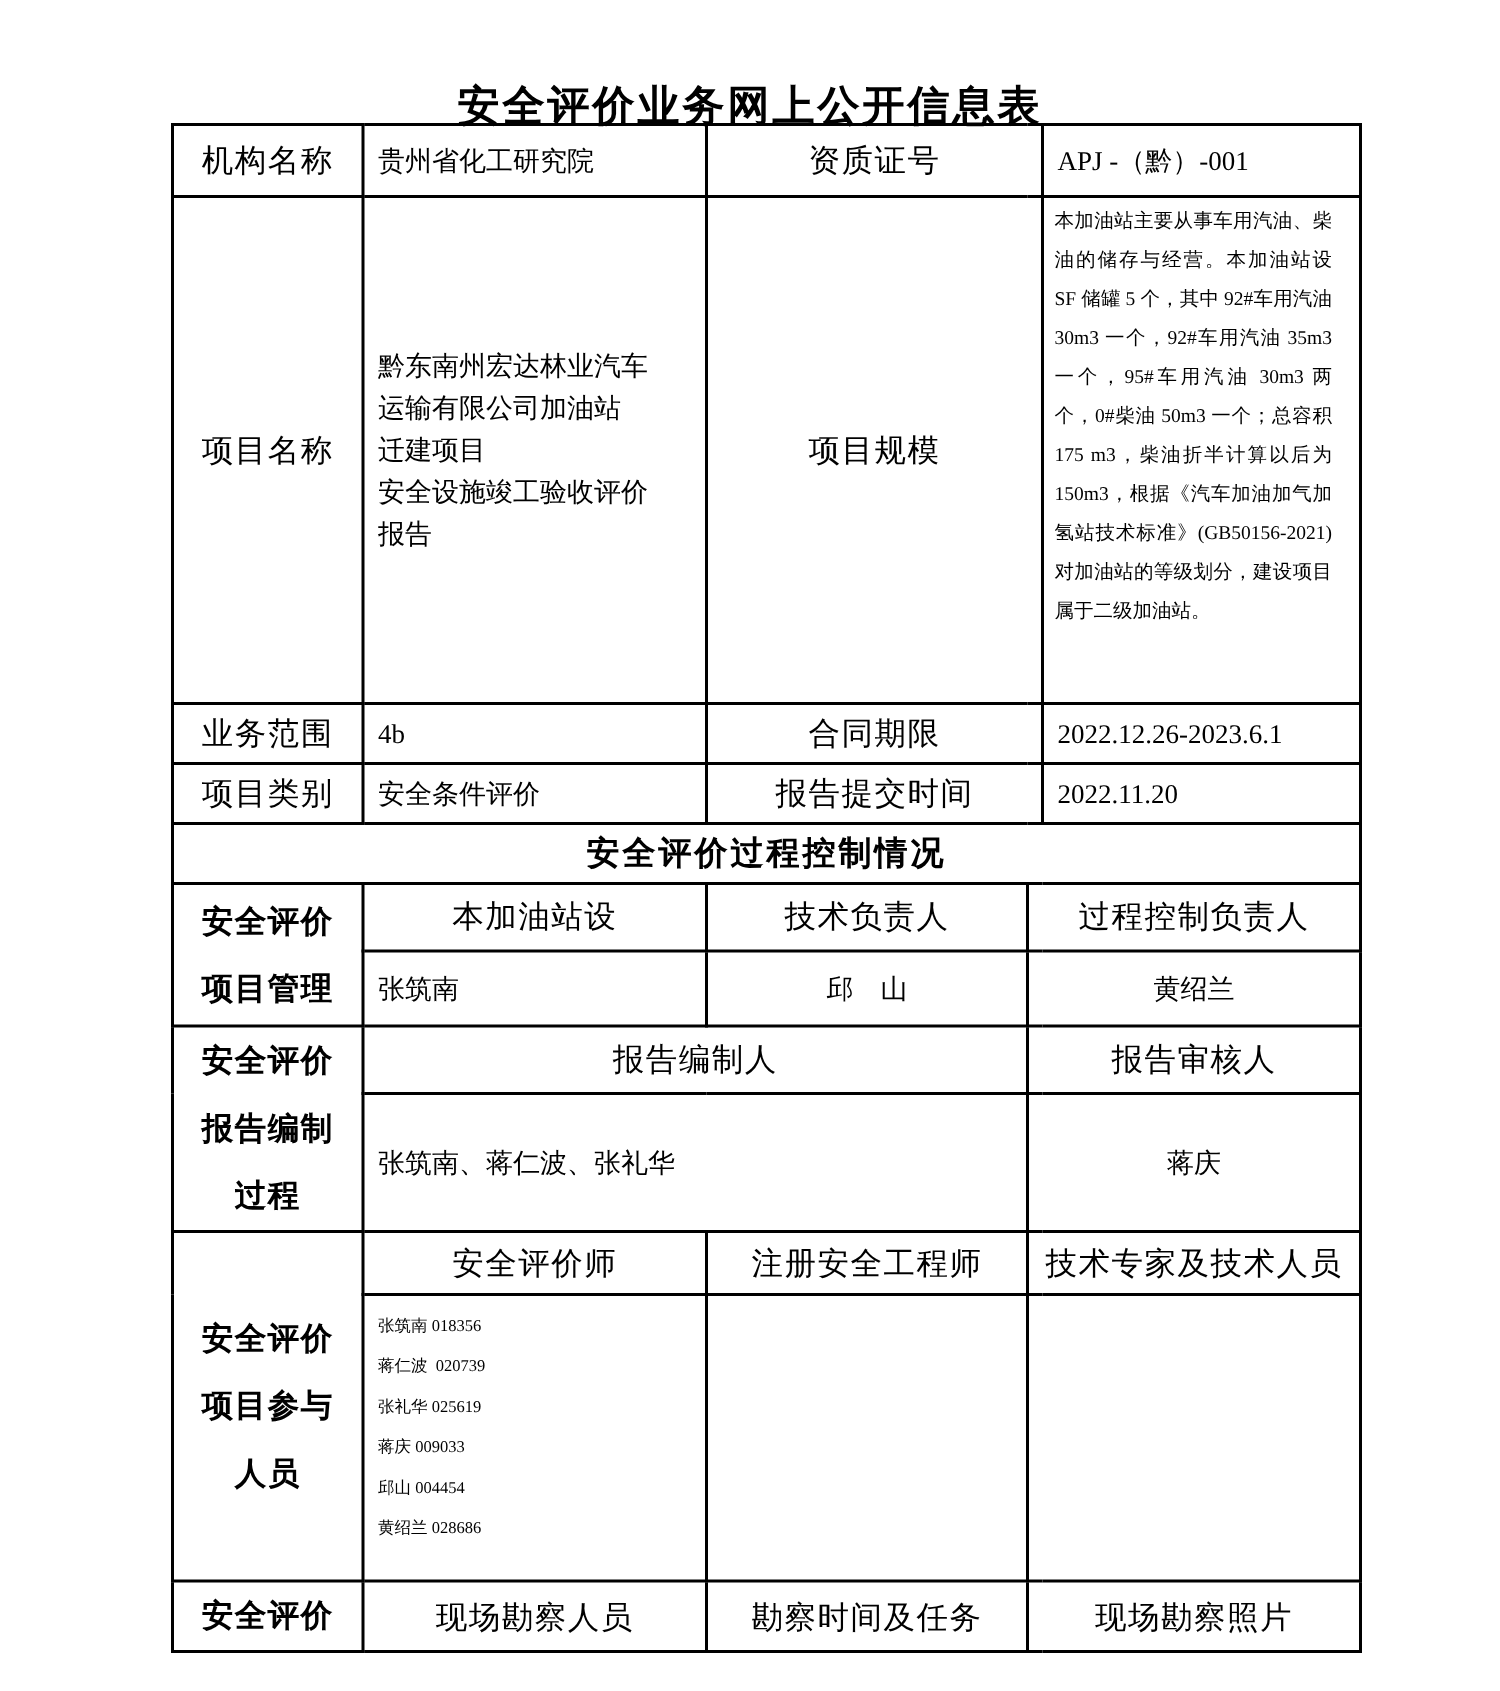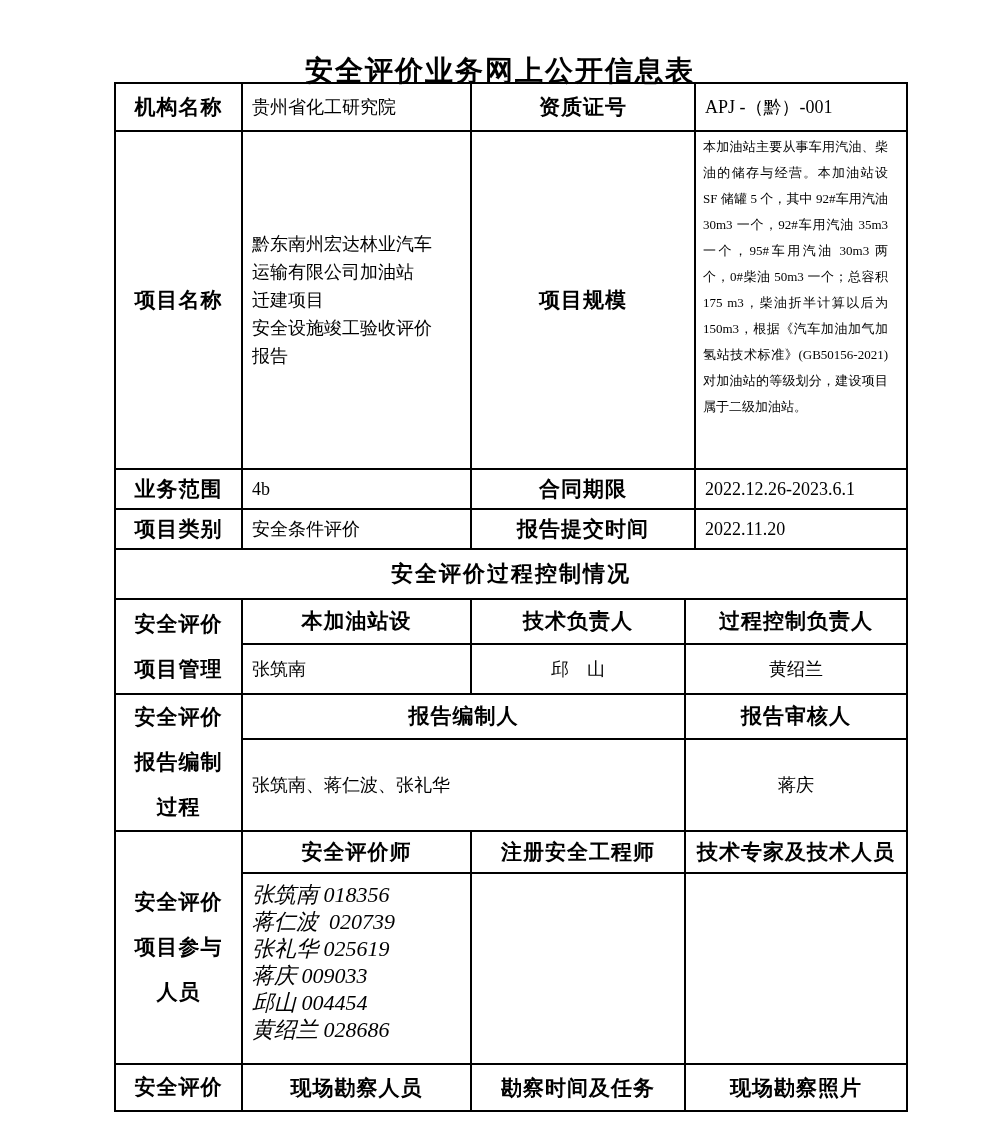--- a/index.html
+++ b/index.html
@@ -19,49 +19,49 @@
     position: absolute; left: 114px; top: 82px;
     width: 792px; border-collapse: collapse; table-layout: fixed;
   }
   td {
     border: 2px solid #000;
     padding: 0; vertical-align: middle;
     white-space: pre-wrap; overflow: hidden;
     font-size: 18px; line-height: 1.35;
   }
   td.lbl {
-    font-weight: bold; font-size: 21px; text-align: center;
+    font-weight: normal; font-size: 21px; text-align: center;
     letter-spacing: 1px;
   }
   td.rowlbl {
     font-weight: bold; font-size: 21px; text-align: center;
     line-height: 45px; letter-spacing: 1px;
   }
   td.stitle {
     font-weight: bold; font-size: 22px; text-align: center;
     letter-spacing: 2px;
   }
   td.val { text-align: left; padding: 0 22px 0 9px; }
   td.val-c { text-align: center; padding: 12px 4px; }
   td.pname { font-size: 18px; line-height: 28px; padding: 0 4px 0 9px; }
   td.scale {
     vertical-align: top; text-align: justify;
     font-size: 13px; line-height: 26px;
     padding: 2px 18px 0 7px;
     margin-top: 20px;
   }
   td.names {
-    vertical-align: top; font-size: 22px; line-height: 27px;
-    padding: 7px 4px 0 9px; text-align: left; font-style: italic;
+    vertical-align: top; font-size: 11px; line-height: 27px;
+    padding: 7px 4px 0 9px; text-align: left;
   }
   tr.r1  > td { height: 48px; }
   tr.r2  > td { height: 338px; }
   tr.r3  > td { height: 40px; }
   tr.r4  > td { height: 40px; border-radius: 13px; }
-  tr.r5  > td { height: 50px; }
+  tr.r5  > td { height: 40px; }
   tr.r6a > td { height: 45px; }
   tr.r6b > td { height: 44px; margin-left: 40px; }
   tr.r7a > td { height: 44px; }
   tr.r7b > td { height: 92px; }
   tr.r8a > td { height: 42px; margin-left: 41px; }
   tr.r8b > td { height: 191px; }
   tr.r9  > td { height: 44px; }
 </style>
 </head>
 <body>

